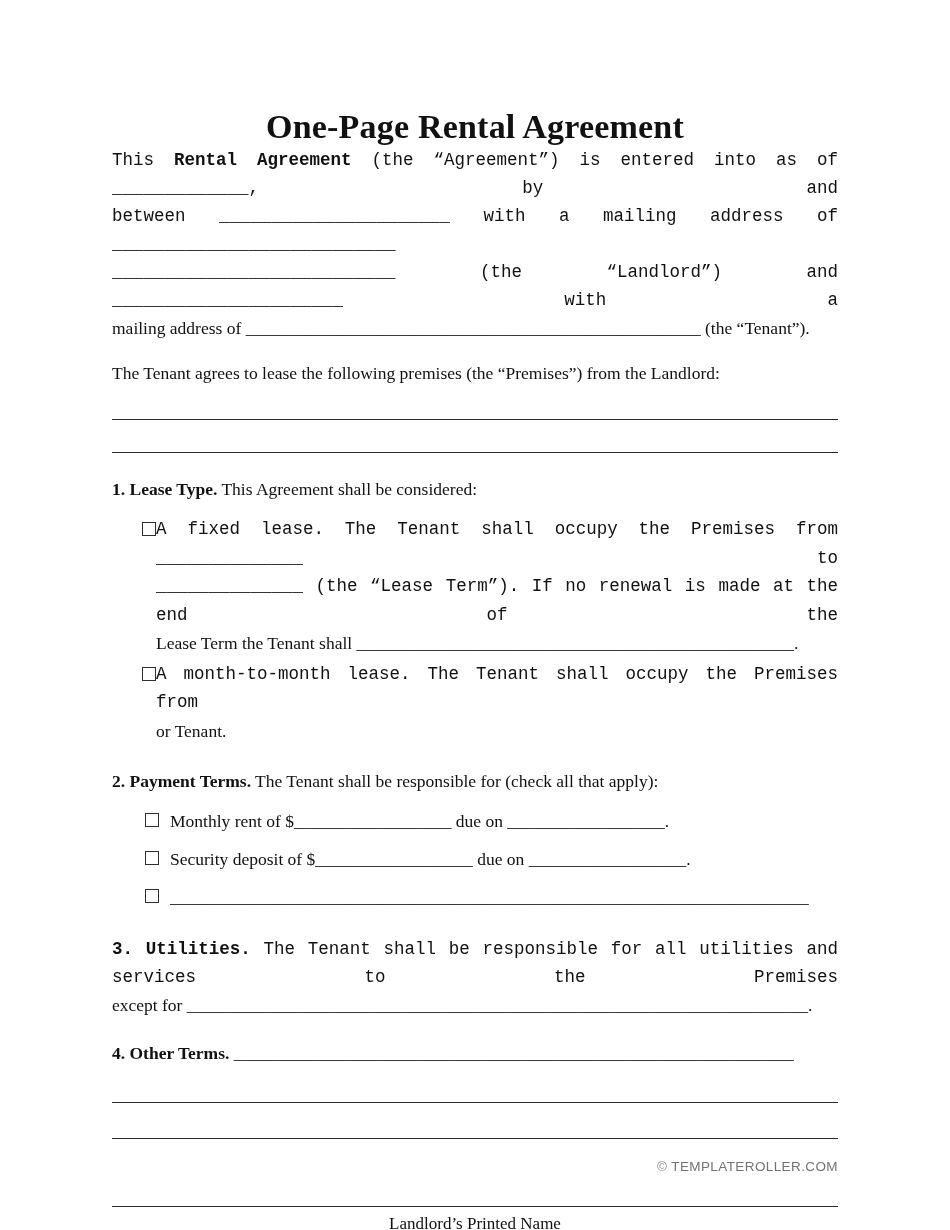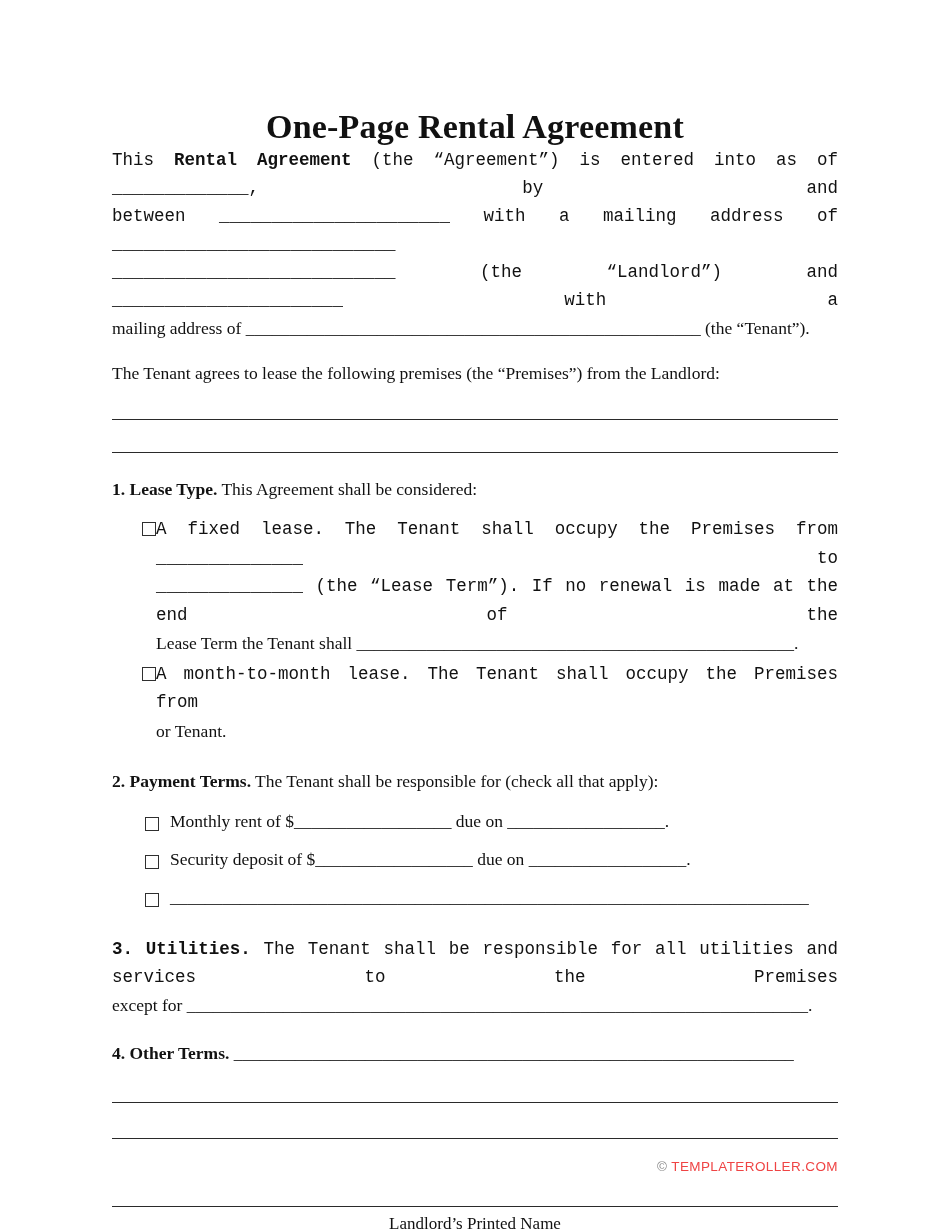--- a/index.html
+++ b/index.html
@@ -50,21 +50,21 @@
     height: 14px;
     border: 1.6px solid #2f2f2f;
     background: #fff;
     margin-top: 7px;
     cursor: pointer;
   }
   .cb-lines { flex: 1; min-width: 0; font-size: 17.5px; line-height: 28.5px; }
 
   .pay-item {
     display: flex;
-    align-items: center;
+    align-items: flex-start;
     gap: 11px;
     margin-left: 33px;
     margin-bottom: 10px;
     font-size: 17.5px;
     line-height: 28px;
   }
   .pay-item .checkbox { margin-top: 6px; }
 
   .util-block { margin-top: 24px; }
   .other-block { margin-top: 20px; }
@@ -86,21 +86,21 @@
 
   .footer {
     position: absolute;
     right: 112px;
     bottom: 56px;
     font-family: "Liberation Sans", sans-serif;
     font-size: 13.5px;
     letter-spacing: 0.4px;
   }
   .footer .copy { color: #8a8a8a; margin-right: 4px; }
-  .footer .site { color: #ef4444; text-decoration: none; cursor: pointer; }
+  .footer .site { color: #737373; text-decoration: none; cursor: pointer; }
 </style>
 </head>
 <body>
 
 <div class="page">
 
   <h1 class="doc-title">One-Page Rental Agreement</h1>
 
   <div class="para intro-block">
     <div class="jline"><span>This </span><strong>Rental Agreement</strong><span> (the “Agreement”) is entered into as of _____________, by and</span></div>

